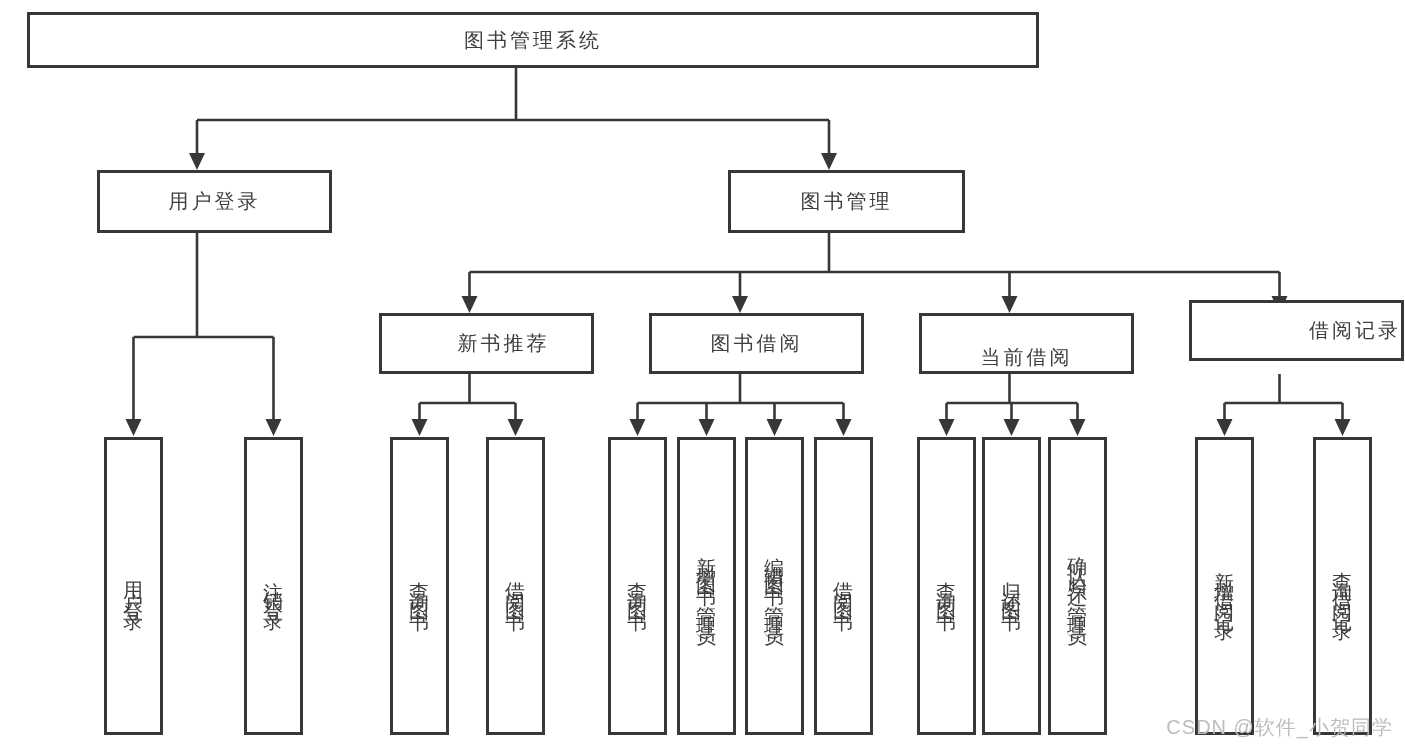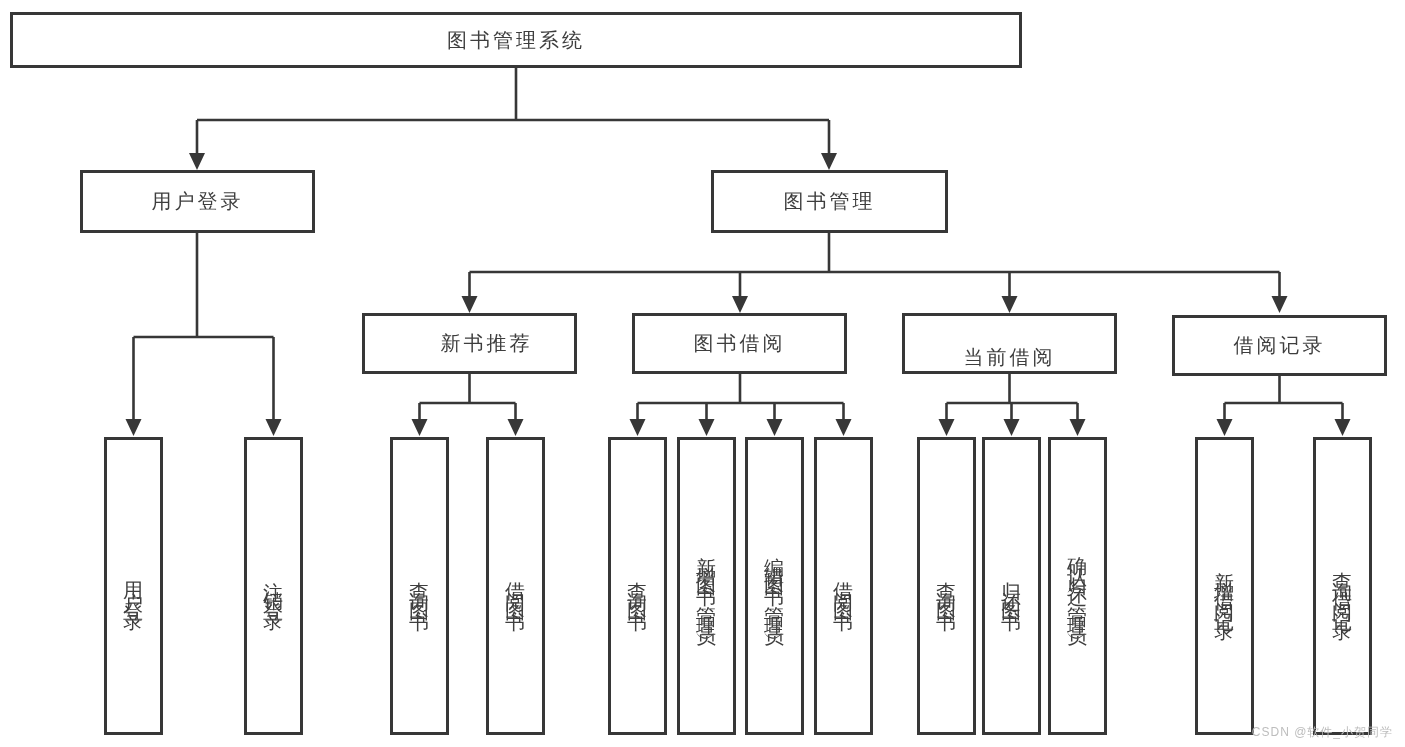--- a/index.html
+++ b/index.html
@@ -18,33 +18,34 @@
     border:3px solid var(--line,#373737);
     background:#fff;
     display:flex;
     align-items:center;
     justify-content:center;
   }
   .hbox{
     font-size:20px;
     letter-spacing:3px;
     white-space:nowrap;
+    margin-left:17px;
   }
   .vbox span{
     writing-mode:vertical-rl;
     text-orientation:mixed;
     font-size:20px;
     letter-spacing:10px;
     line-height:1;
   }
   .watermark{
     position:absolute;
     right:12px;
     bottom:6px;
-    font-size:12px;
+    font-size:20px;
     color:var(--watermark,#bdbdbd);
     letter-spacing:1px;
     white-space:nowrap;
   }
 </style>
 </head>
 <body>
 
 <div class="canvas">
 
@@ -87,21 +88,21 @@
 
   <div class="node hbox" style="left:362px;top:313px;width:215px;height:61px;padding-left:34px;">
     <span>新书推荐</span>
   </div>
   <div class="node hbox" style="left:632px;top:313px;width:215px;height:61px;">
     <span>图书借阅</span>
   </div>
   <div class="node hbox" style="left:902px;top:313px;width:215px;height:61px;align-items:flex-end;">
     <span>当前借阅</span>
   </div>
-  <div class="node hbox" style="left:1172px;top:315px;width:215px;height:61px;">
+  <div class="node hbox" style="left:1172px;top:300px;width:215px;height:61px;justify-content:flex-end;">
     <span>借阅记录</span>
   </div>
 
   <div class="node vbox" style="left:104px;top:437px;width:59px;height:298px;">
     <span>用户登录</span>
   </div>
   <div class="node vbox" style="left:244px;top:437px;width:59px;height:298px;">
     <span>注销登录</span>
   </div>
 

